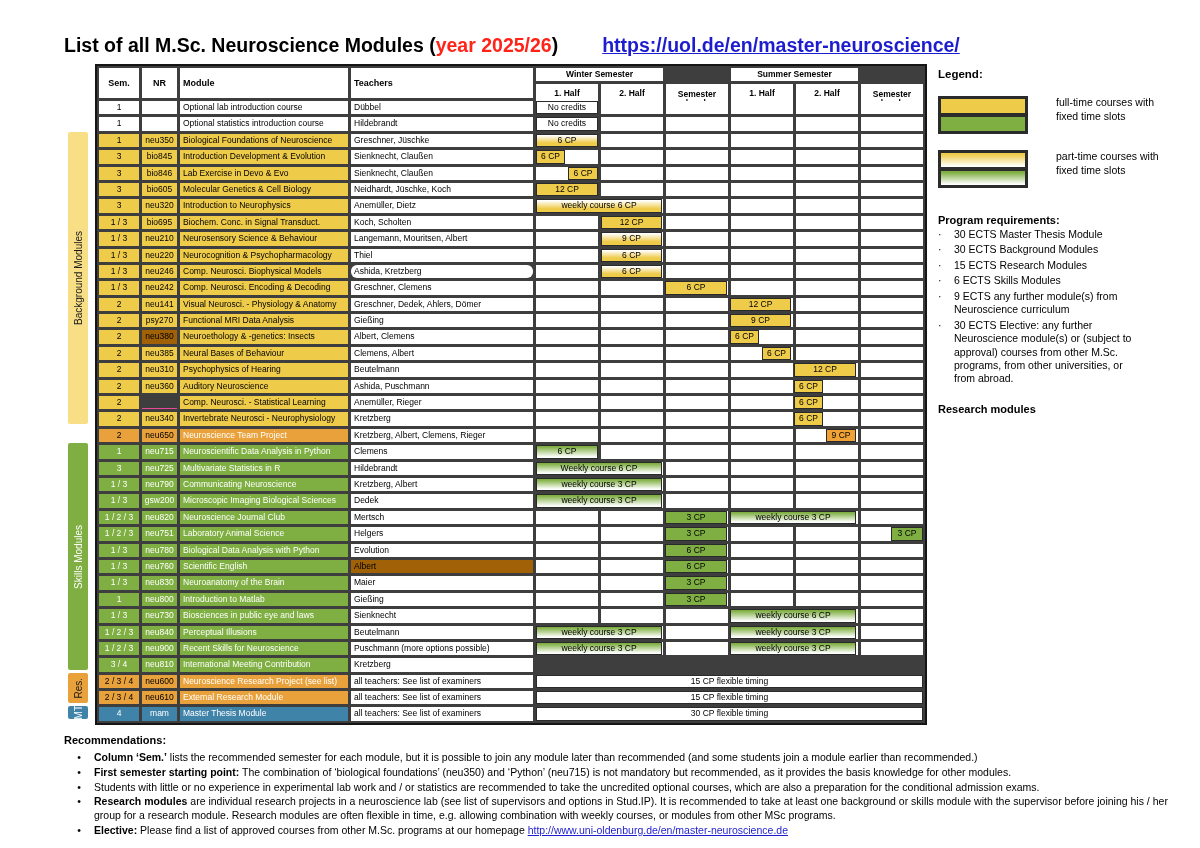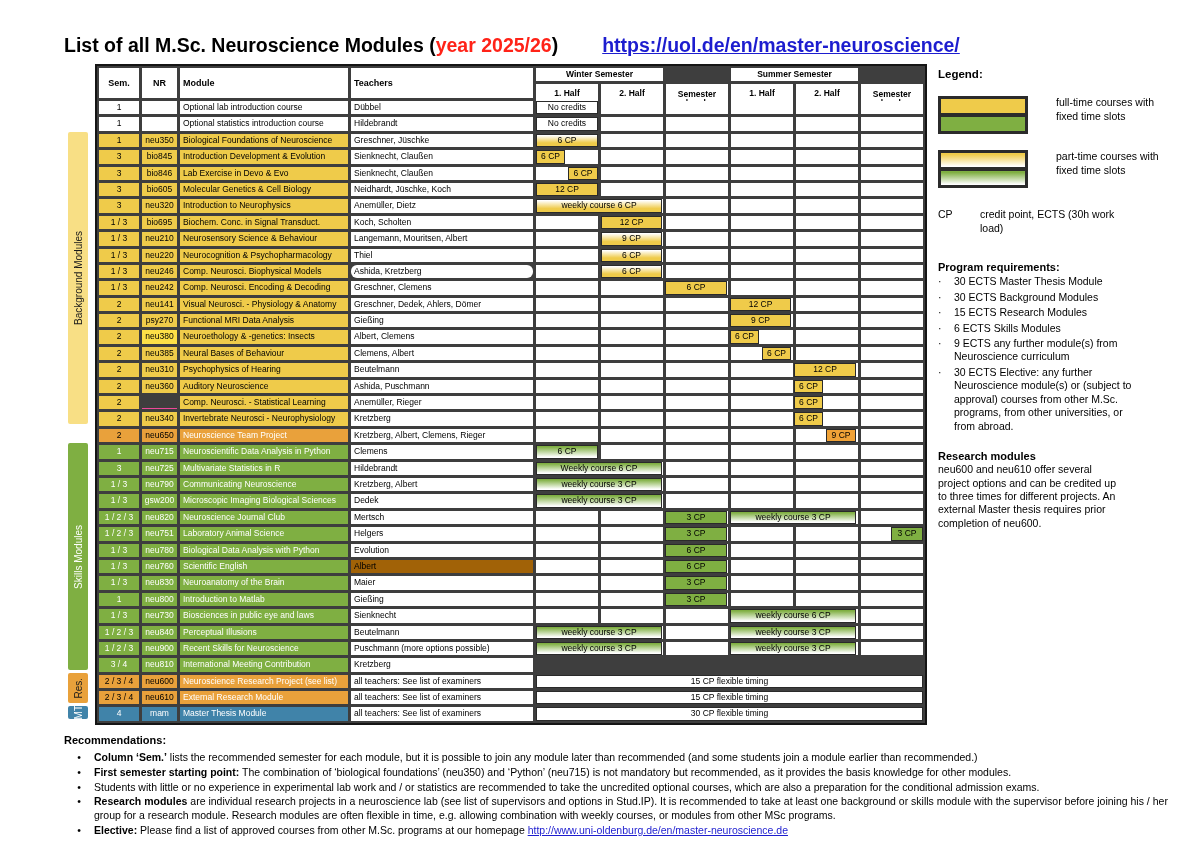--- a/index.html
+++ b/index.html
@@ -310,21 +310,21 @@
             <div class="ecell" style="left: 65px;"></div>
             <div class="ecell" style="left: 130px;"></div>
             <div class="ecell" style="left: 195px;"></div>
             <div class="ecell" style="left: 260px;"></div>
             <div class="ecell" style="left: 325px;"></div>
             <div class="cpbox" style="left: 194px; width: 61px; background: rgb(239, 203, 74);">9 CP</div>
           </div>
         </div>
         <div class="row">
           <div class="cell c-sem" style="background: rgb(239, 203, 74); color: rgb(0, 0, 0);">2</div>
-          <div class="cell c-nr" style="background: #fde047; color: rgb(0, 0, 0);">neu380</div>
+          <div class="cell c-nr" style="background: #a16207; color: rgb(0, 0, 0);">neu380</div>
           <div class="cell c-mod" style="background: rgb(239, 203, 74); color: rgb(0, 0, 0);">Neuroethology &amp; -genetics: Insects</div>
           <div class="cell c-tea" style="background: rgb(255, 255, 255); color: rgb(0, 0, 0);">Albert, Clemens</div>
           <div class="cell c-sched">
             <div class="ecell" style="left: 0px;"></div>
             <div class="ecell" style="left: 65px;"></div>
             <div class="ecell" style="left: 130px;"></div>
             <div class="ecell" style="left: 195px;"></div>
             <div class="ecell" style="left: 260px;"></div>
             <div class="ecell" style="left: 325px;"></div>
             <div class="cpbox" style="left: 194px; width: 29px; background: rgb(239, 203, 74);">6 CP</div>
@@ -685,24 +685,20 @@
     </div>
 
     <div class="lg-row">
       <div class="lg-swatch">
         <div class="lg-box" id="lg-pt-y" style="background: linear-gradient(rgb(239, 203, 74) 10%, rgb(255, 255, 255) 95%);"></div>
         <div class="lg-box" id="lg-pt-g" style="background: linear-gradient(rgb(127, 175, 66) 10%, rgb(255, 255, 255) 95%);"></div>
       </div>
       <div class="lg-label">part-time courses with fixed time slots</div>
     </div>
 
-    <div class="cp-row">
-      <div class="cp-abbr">CP</div>
-      <div class="cp-desc">credit point, ECTS (30h work load)</div>
-    </div>
 
     <div id="req-head">Program requirements:</div>
     <div id="req-list">
         <div class="bullet">
           <span class="dot">·</span>
           <span class="btxt">30 ECTS Master Thesis Module</span>
         </div>
         <div class="bullet">
           <span class="dot">·</span>
           <span class="btxt">30 ECTS Background Modules</span>
@@ -719,21 +715,21 @@
           <span class="dot">·</span>
           <span class="btxt">9 ECTS any further module(s) from Neuroscience curriculum</span>
         </div>
         <div class="bullet">
           <span class="dot">·</span>
           <span class="btxt">30 ECTS Elective: any further Neuroscience module(s) or (subject to approval) courses from other M.Sc. programs, from other universities, or from abroad.</span>
         </div>
       </div>
 
     <div id="res-note">
-      <b>Research modules</b><span>neu600 and neu610 offer several project options and can be credited up to three times for different projects. An external Master thesis requires prior completion of neu600.</span>
+      <b>Research modules</b>
     </div>
   </div>
 
   <div id="recs">
     <div class="r-title">Recommendations:</div>
     <div id="rec-list">
         <div class="rec-item">
           <span class="dot">•</span>
           <span class="rtxt"><b>Column ‘Sem.’</b> lists the recommended semester for each module, but it is possible to join any module later than recommended (and some students join a module earlier than recommended.)</span>
         </div>

